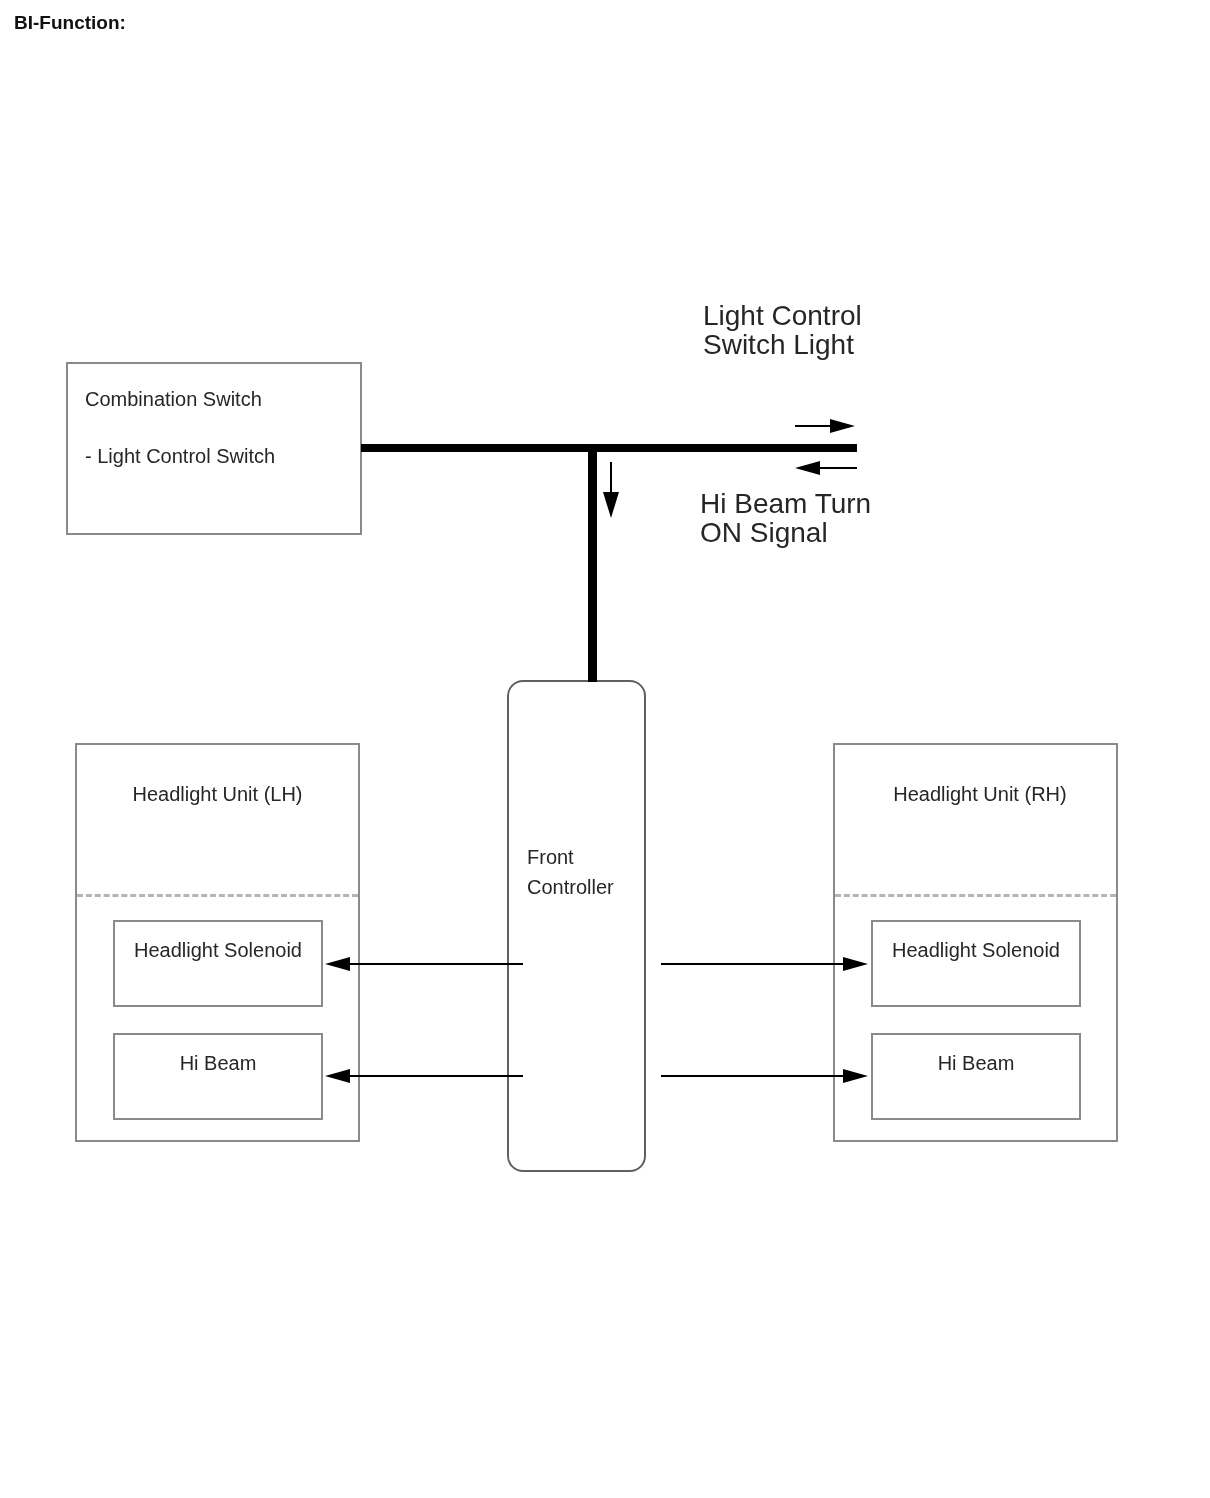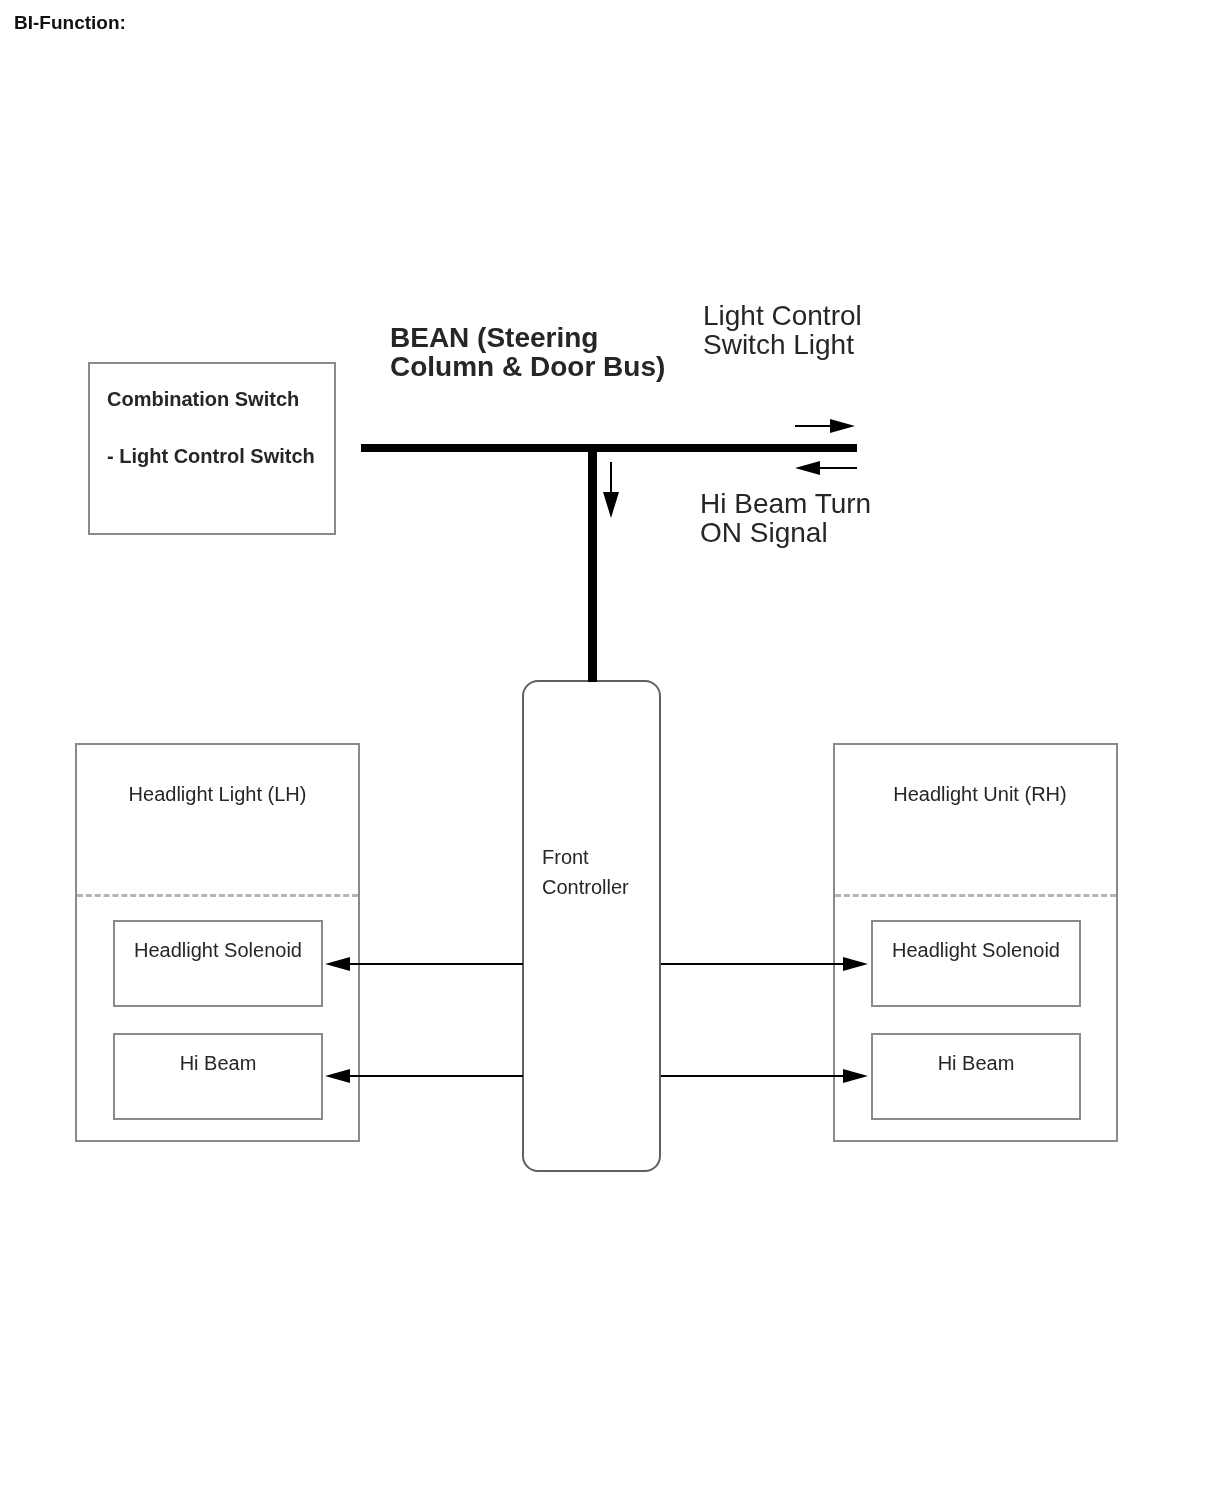--- a/index.html
+++ b/index.html
@@ -57,50 +57,46 @@
     height: 0;
   }
 </style>
 </head>
 <body>
 
 <div class="page">
 
   <div class="title">BI-Function:</div>
 
-  <div class="lbl bold" style="left:390px; top:323px;">
-    <div>BEAN (Steering</div>
-    <div>Column &amp; Door Bus)</div>
-  </div>
 
   <div class="lbl" style="left:703px; top:301px;">
     <div>Light Control</div>
     <div>Switch Light</div>
   </div>
 
   <div class="lbl" style="left:700px; top:489px;">
     <div>Hi Beam Turn</div>
     <div>ON Signal</div>
   </div>
 
-  <div class="box" style="left:88px; top:362px; width:248px; height:173px;font-weight:bold;">
+  <div class="box" style="left:66px; top:362px; width:296px; height:173px;">
     <div class="node-text" style="left:17px; top:20px;">Combination Switch</div>
     <div class="node-text" style="left:17px; top:77px;">- Light Control Switch</div>
   </div>
 
 
-  <div class="box rounded small-radius" style="left:522px; top:680px; width:139px; height:492px;">
+  <div class="box rounded small-radius" style="left:507px; top:680px; width:139px; height:492px;">
     <div class="node-text" style="left:18px; top:160px;">
       <div>Front</div>
       <div>Controller</div>
     </div>
   </div>
 
   <div class="box" style="left:75px; top:743px; width:285px; height:399px;">
-    <div class="node-text centered" style="top:34px;">Headlight Light (LH)</div>
+    <div class="node-text centered" style="top:34px;">Headlight Unit (LH)</div>
     <div class="dashed-divider" style="left:0; top:149px; width:281px;"></div>
     <div class="box" style="left:36px; top:175px; width:210px; height:87px; border-color:#8a8a8a;">
       <div class="node-text centered" style="top:13px;">Headlight Solenoid</div>
     </div>
     <div class="box" style="left:36px; top:288px; width:210px; height:87px; border-color:#8a8a8a;">
       <div class="node-text centered" style="top:13px;">Hi Beam</div>
     </div>
   </div>
 
   <div class="box" style="left:833px; top:743px; width:285px; height:399px;">

